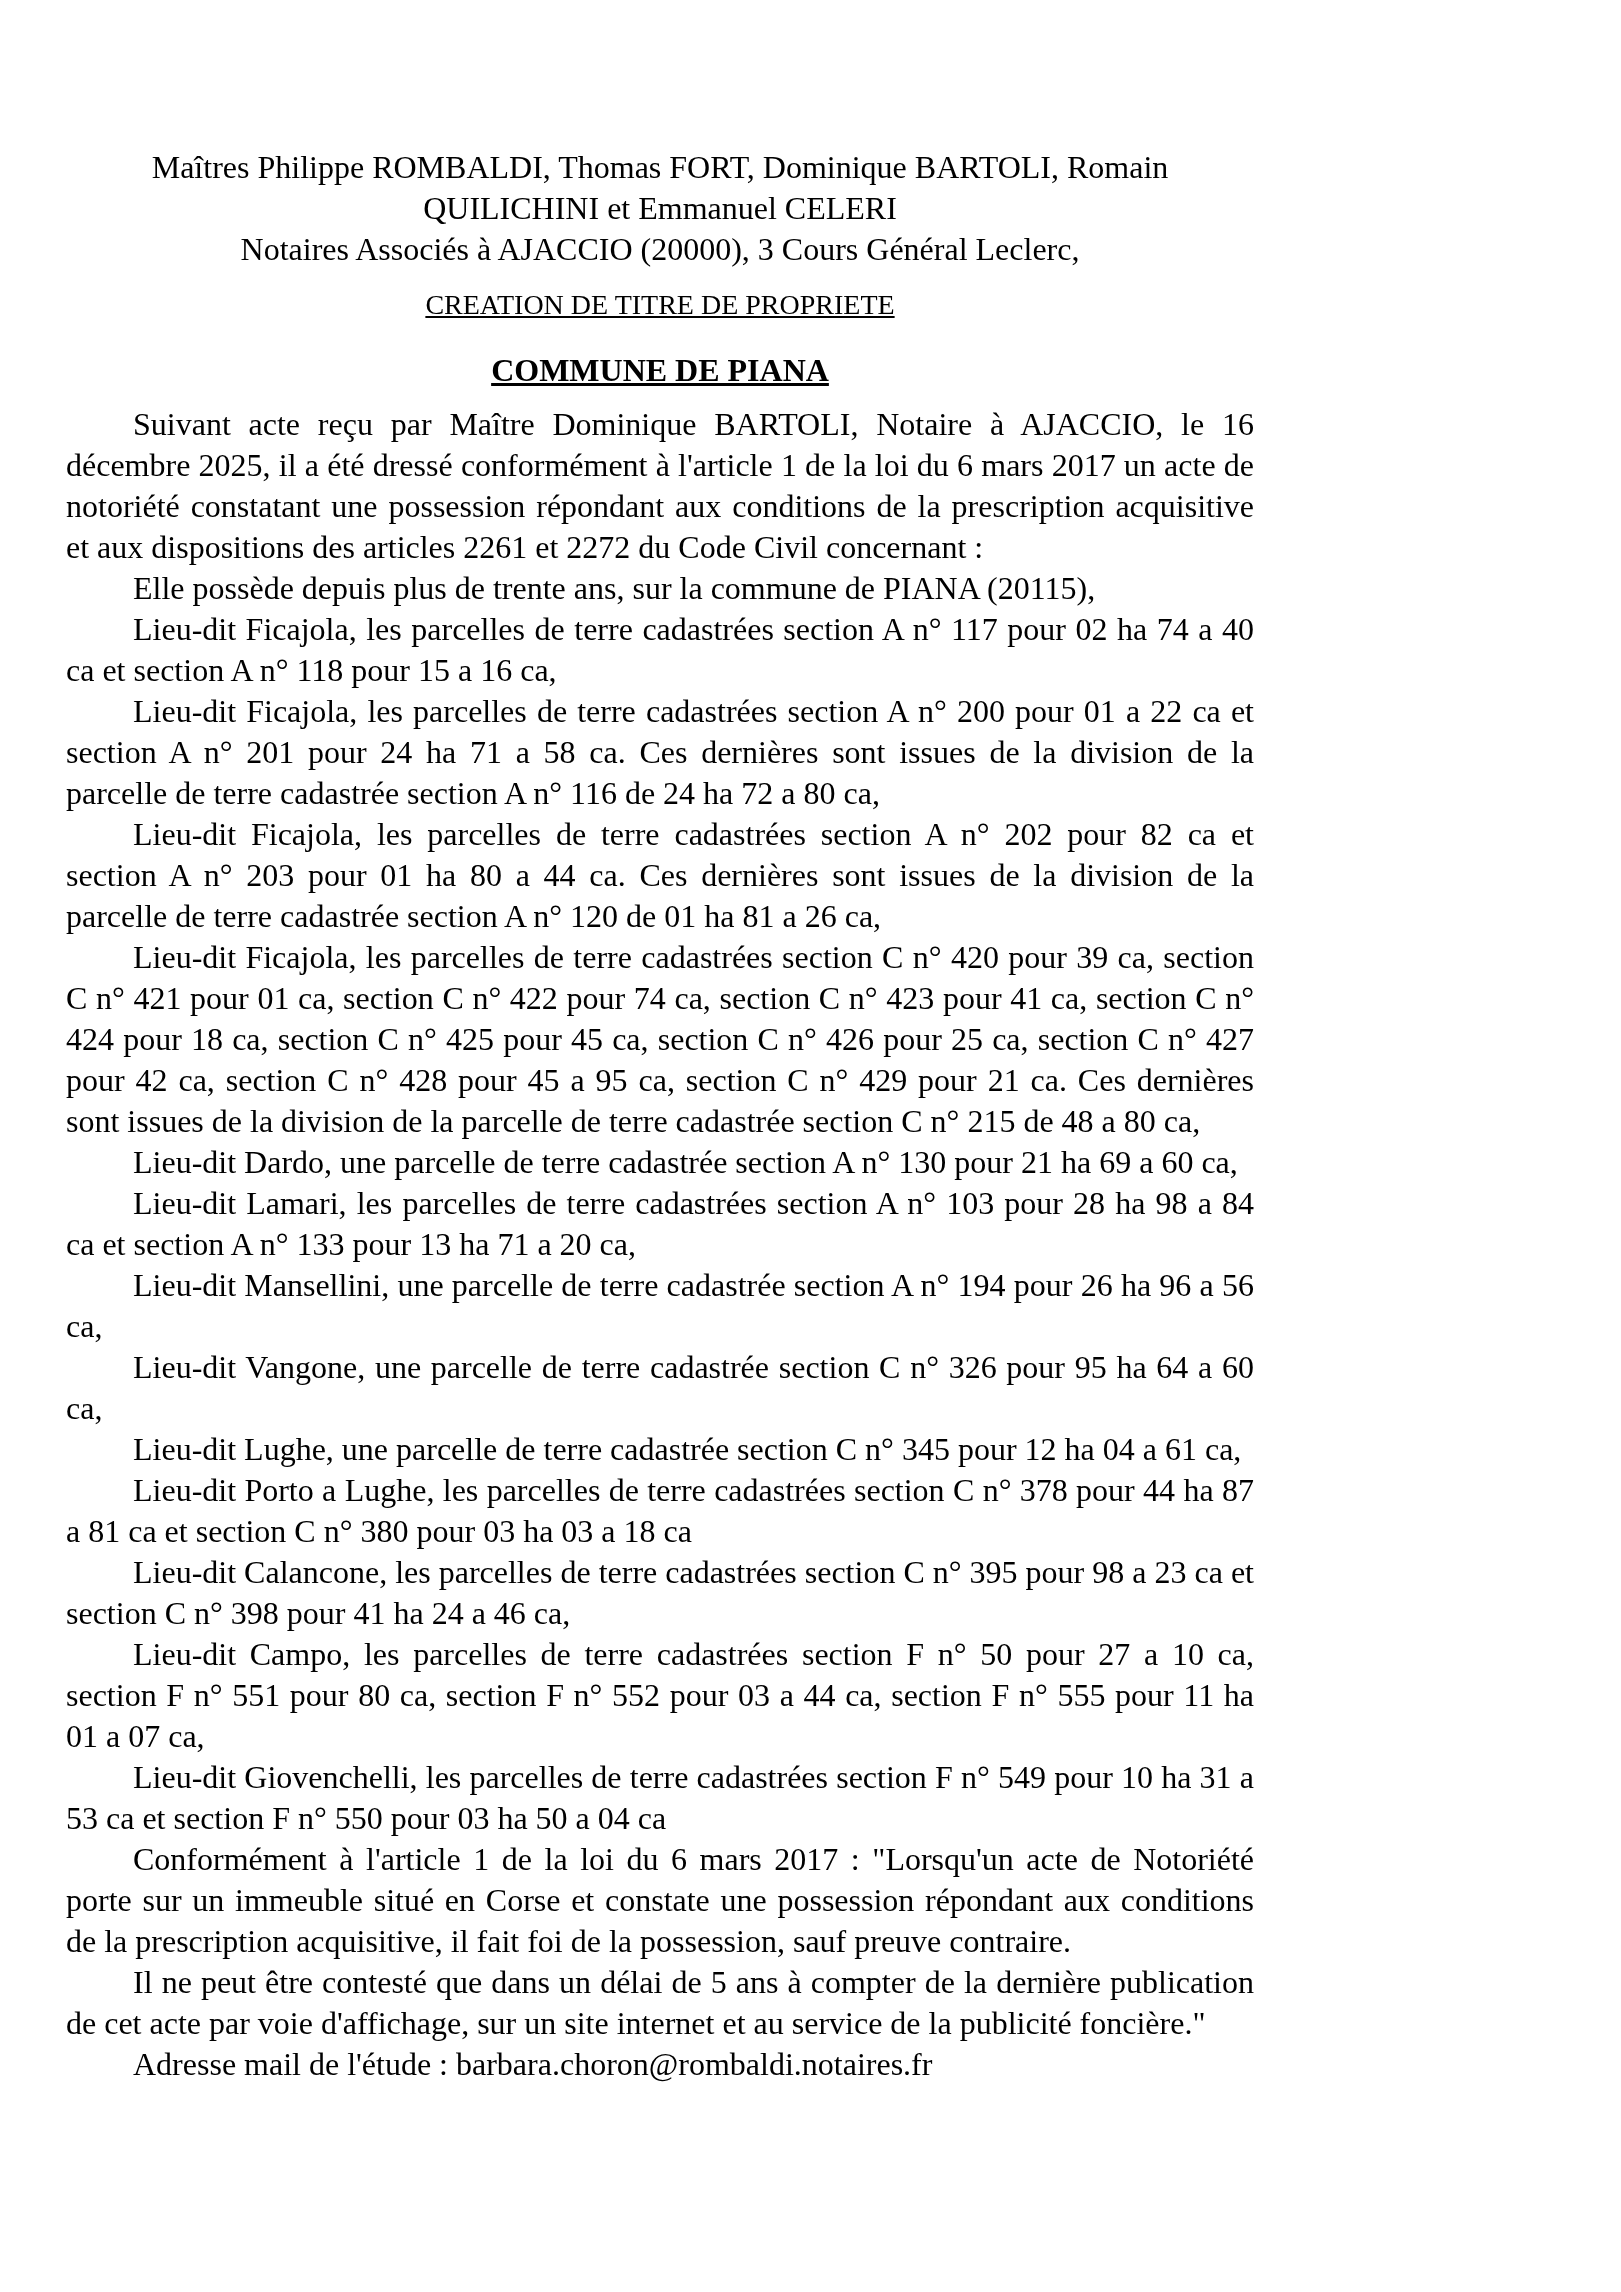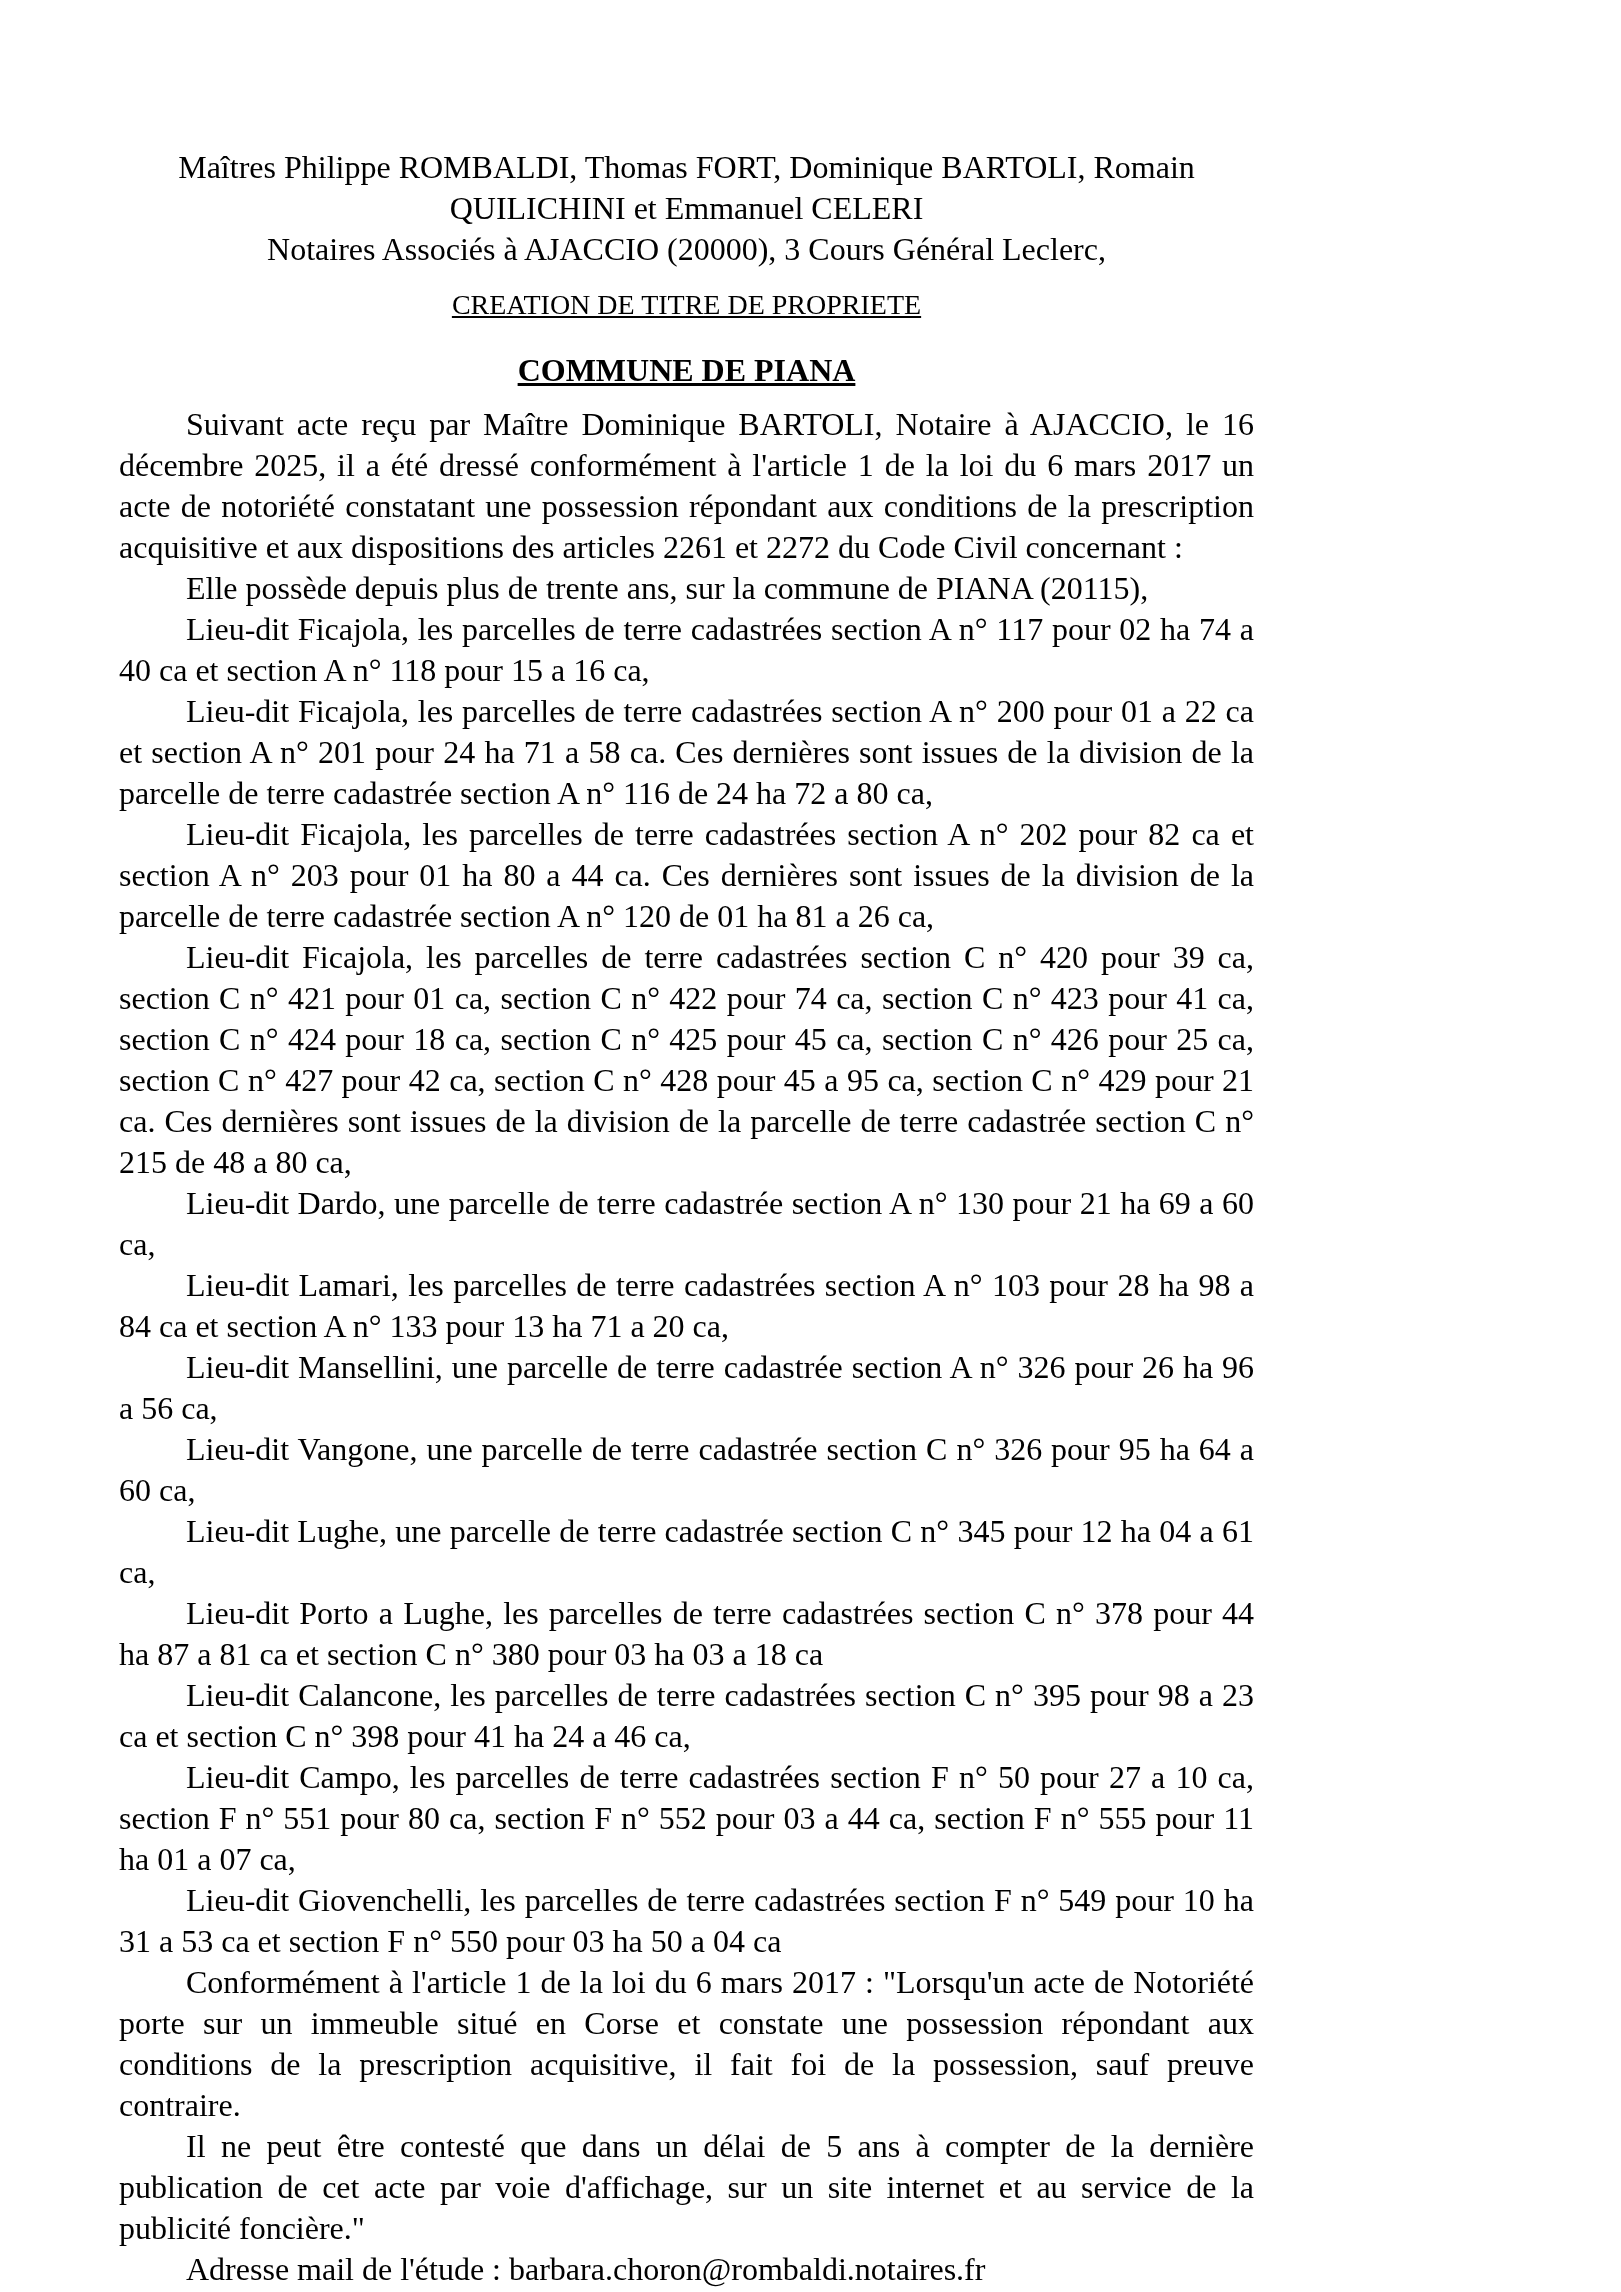--- a/index.html
+++ b/index.html
@@ -10,21 +10,21 @@
   .page {
     position: relative;
     width: 1369px;
     height: 2293px;
     box-sizing: border-box;
     background: #ffffff;
     color: #000000;
     font-family: "Liberation Serif", "DejaVu Serif", serif;
     font-size: 32px;
     line-height: 41px;
-    padding: 147px 115px 0 119px;
+    padding: 147px 115px 0 66px;
     overflow: hidden;
   }
   .letterhead p {
     margin: 0;
     text-align: center;
   }
   .doc-title {
     margin: 13.7px 0 0 0;
     text-align: center;
     text-decoration: underline;
@@ -65,21 +65,21 @@
 
   <div class="doc-body">
     <p>Suivant acte reçu par Maître Dominique BARTOLI, Notaire à AJACCIO, le 16 décembre 2025, il a été dressé conformément à l'article 1 de la loi du 6 mars 2017 un acte de notoriété constatant une possession répondant aux conditions de la prescription acquisitive et aux dispositions des articles 2261 et 2272 du Code Civil concernant :</p>
     <p>Elle possède depuis plus de trente ans, sur la commune de PIANA (20115),</p>
     <p>Lieu-dit Ficajola, les parcelles de terre cadastrées section A n° 117 pour 02 ha 74 a 40 ca et section A n° 118 pour 15 a 16 ca,</p>
     <p>Lieu-dit Ficajola, les parcelles de terre cadastrées section A n° 200 pour 01 a 22 ca et section A n° 201 pour 24 ha 71 a 58 ca. Ces dernières sont issues de la division de la parcelle de terre cadastrée section A n° 116 de 24 ha 72 a 80 ca,</p>
     <p>Lieu-dit Ficajola, les parcelles de terre cadastrées section A n° 202 pour 82 ca et section A n° 203 pour 01 ha 80 a 44 ca. Ces dernières sont issues de la division de la parcelle de terre cadastrée section A n° 120 de 01 ha 81 a 26 ca,</p>
     <p>Lieu-dit Ficajola, les parcelles de terre cadastrées section C n° 420 pour 39 ca, section C n° 421 pour 01 ca, section C n° 422 pour 74 ca, section C n° 423 pour 41 ca, section C n° 424 pour 18 ca, section C n° 425 pour 45 ca, section C n° 426 pour 25 ca, section C n° 427 pour 42 ca, section C n° 428 pour 45 a 95 ca, section C n° 429 pour 21 ca. Ces dernières sont issues de la division de la parcelle de terre cadastrée section C n° 215 de 48 a 80 ca,</p>
     <p>Lieu-dit Dardo, une parcelle de terre cadastrée section A n° 130 pour 21 ha 69 a 60 ca,</p>
     <p>Lieu-dit Lamari, les parcelles de terre cadastrées section A n° 103 pour 28 ha 98 a 84 ca et section A n° 133 pour 13 ha 71 a 20 ca,</p>
-    <p>Lieu-dit Mansellini, une parcelle de terre cadastrée section A n° 326 pour 26 ha 96 a 56 ca,</p>
+    <p>Lieu-dit Mansellini, une parcelle de terre cadastrée section A n° 194 pour 26 ha 96 a 56 ca,</p>
     <p>Lieu-dit Vangone, une parcelle de terre cadastrée section C n° 326 pour 95 ha 64 a 60 ca,</p>
     <p>Lieu-dit Lughe, une parcelle de terre cadastrée section C n° 345 pour 12 ha 04 a 61 ca,</p>
     <p>Lieu-dit Porto a Lughe, les parcelles de terre cadastrées section C n° 378 pour 44 ha 87 a 81 ca et section C n° 380 pour 03 ha 03 a 18 ca</p>
     <p>Lieu-dit Calancone, les parcelles de terre cadastrées section C n° 395 pour 98 a 23 ca et section C n° 398 pour 41 ha 24 a 46 ca,</p>
     <p>Lieu-dit Campo, les parcelles de terre cadastrées section F n° 50 pour 27 a 10 ca, section F n° 551 pour 80 ca, section F n° 552 pour 03 a 44 ca, section F n° 555 pour 11 ha 01 a 07 ca,</p>
     <p>Lieu-dit Giovenchelli, les parcelles de terre cadastrées section F n° 549 pour 10 ha 31 a 53 ca et section F n° 550 pour 03 ha 50 a 04 ca</p>
     <p>Conformément à l'article 1 de la loi du 6 mars 2017 : "Lorsqu'un acte de Notoriété porte sur un immeuble situé en Corse et constate une possession répondant aux conditions de la prescription acquisitive, il fait foi de la possession, sauf preuve contraire.</p>
     <p>Il ne peut être contesté que dans un délai de 5 ans à compter de la dernière publication de cet acte par voie d'affichage, sur un site internet et au service de la publicité foncière."</p>
     <p>Adresse mail de l'étude : barbara.choron@rombaldi.notaires.fr</p>
   </div>

